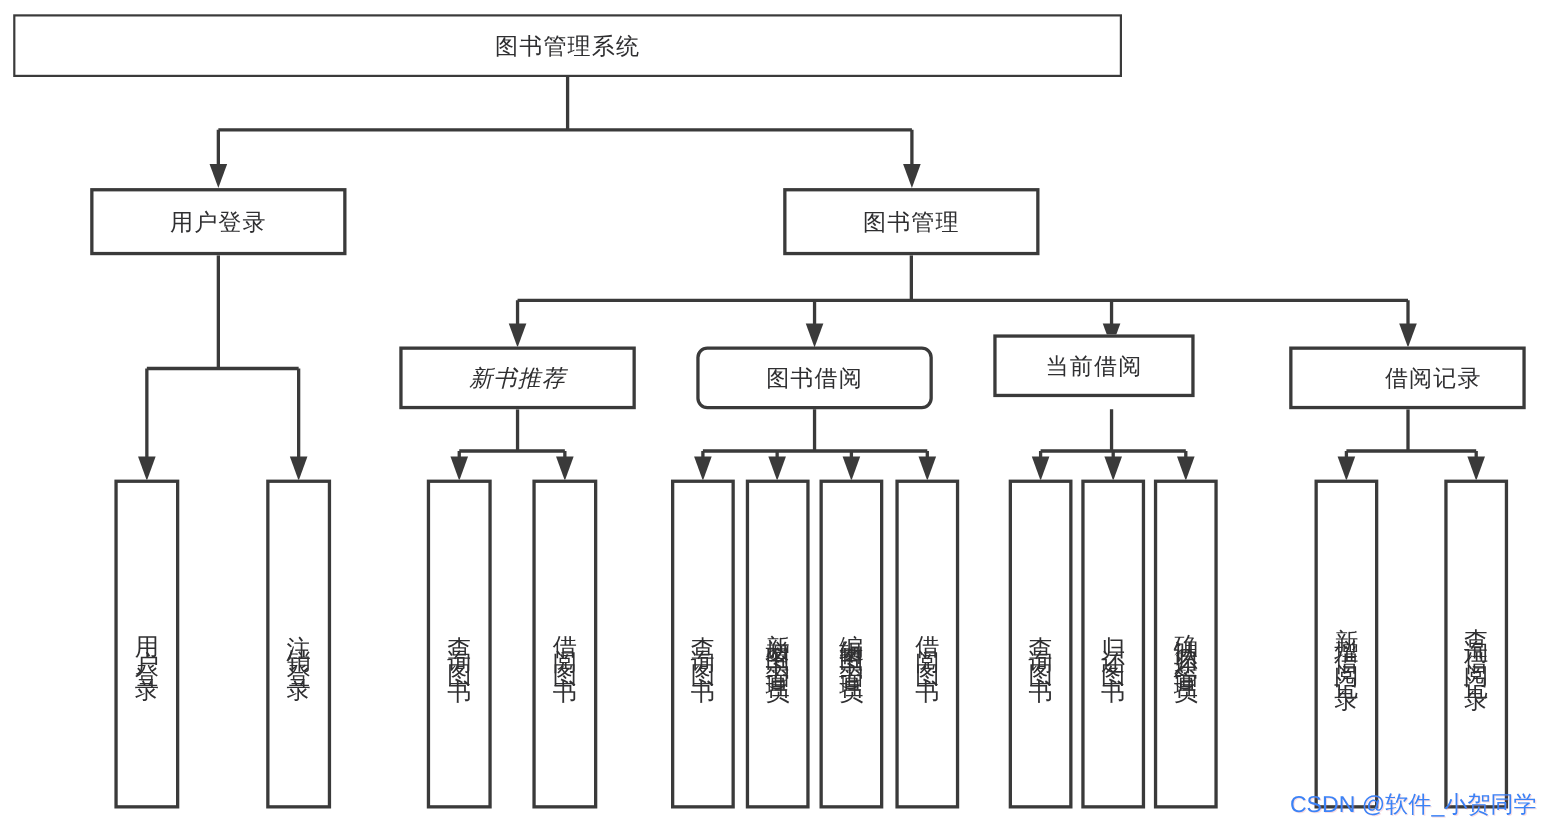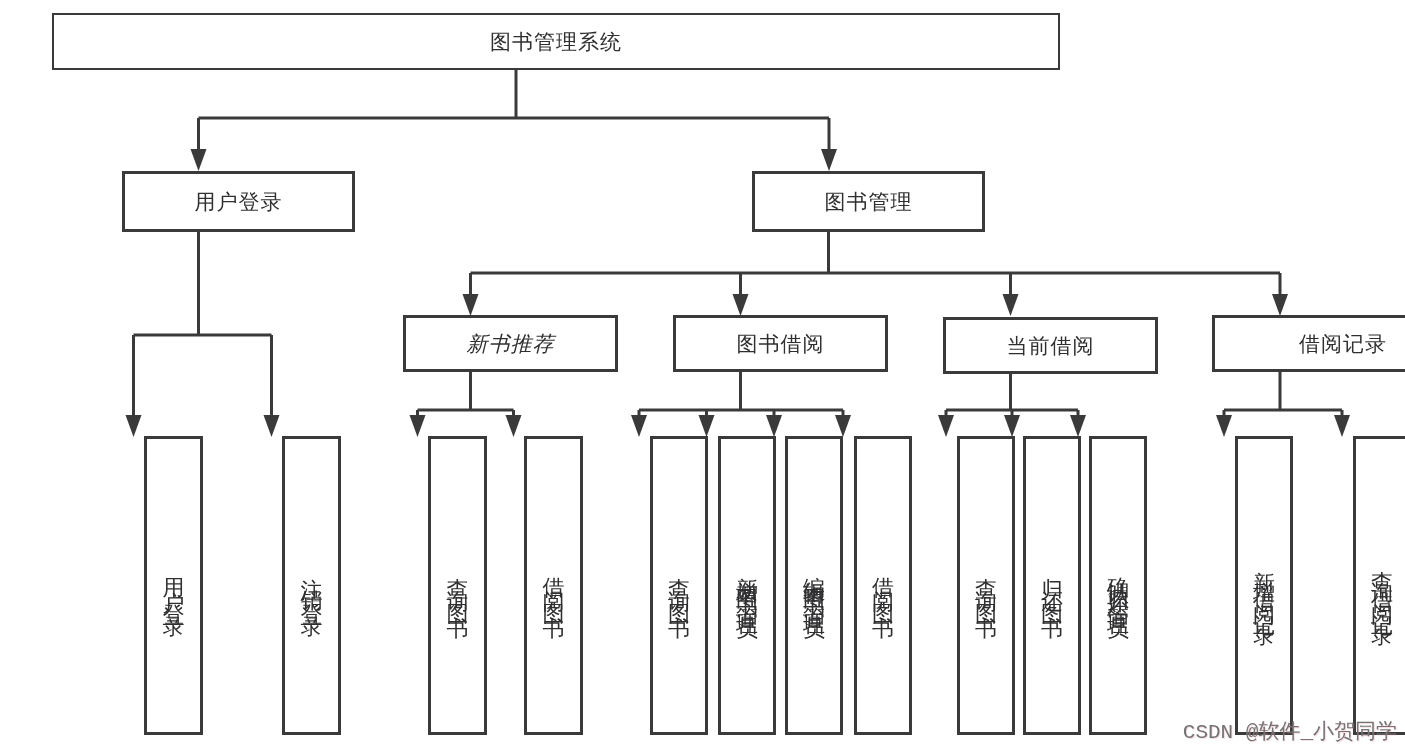--- a/index.html
+++ b/index.html
@@ -18,21 +18,20 @@
     width: 1405px; height: 747px;
   }
   .node {
     position: absolute;
     background: #ffffff;
     border: 3px solid #3a3a3a;
     display: flex;
     align-items: center;
     justify-content: center;
     color: #2f2f31;
-    margin-left: 40px;
   }
   .node.root { border-width: 2px; }
   .h-label {
     font-size: 21px;
     letter-spacing: 1px;
     white-space: nowrap;
   }
   .v-text {
     writing-mode: vertical-rl;
     text-orientation: mixed;
@@ -41,34 +40,33 @@
     white-space: nowrap;
     line-height: 1;
   }
   .v-text.long { letter-spacing: 6px; }
   .v-text.mid  { letter-spacing: 11px; }
   .watermark {
     position: absolute;
     right: 8px;
     bottom: 2px;
     font-size: 21px;
-    color: #737373;
+    color: #3b82f6;
     text-shadow: 1px 1px 0 rgba(230, 120, 140, 0.25);
     white-space: nowrap;
-    font-family: Liberation Mono, monospace;
   }
 
   
   .n-root   { left: 12px;   top: 13px;  width: 1008px; height: 57px; }
   .n-login  { left: 82px;   top: 171px; width: 233px;  height: 61px; }
   .n-mgmt   { left: 712px;  top: 171px; width: 233px;  height: 61px; justify-content: center; }
 
   .n-recommend { left: 363px;  top: 315px; width: 215px; height: 57px; font-style: italic; }
-  .n-borrow    { left: 633px;  top: 315px; width: 215px; height: 57px; }
-  .n-current   { left: 903px;  top: 317px; width: 215px; height: 57px; }
+  .n-borrow    { left: 633px;  top: 315px; width: 215px; height: 57px; border-radius: 10px; }
+  .n-current   { left: 903px;  top: 304px; width: 183px; height: 57px; }
   .n-records   { left: 1172px; top: 315px; width: 215px; height: 57px; padding-left: 47px; }
 
   .leaf { top: 436px; height: 299px; width: 59px; }
   .n-g1c1 { left: 104px; }
   .n-g1c2 { left: 242px; }
   .n-g2c1 { left: 388px; }
   .n-g2c2 { left: 484px; }
   .n-g3c1 { left: 610px;  width: 58px; }
   .n-g3c2 { left: 678px;  width: 58px; }
   .n-g3c3 { left: 745px;  width: 58px; }

